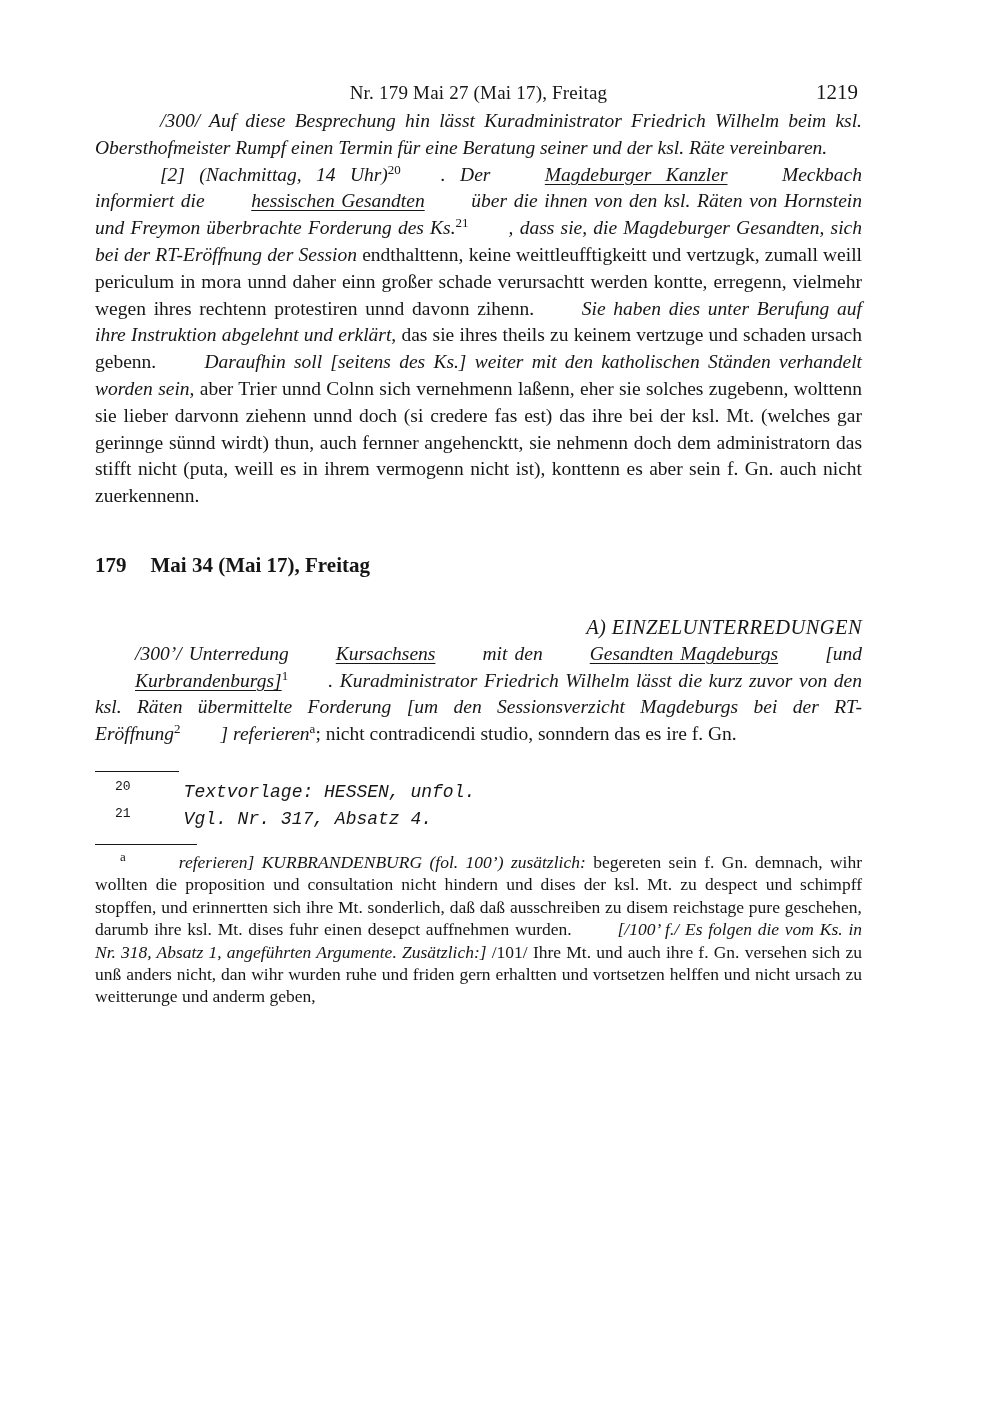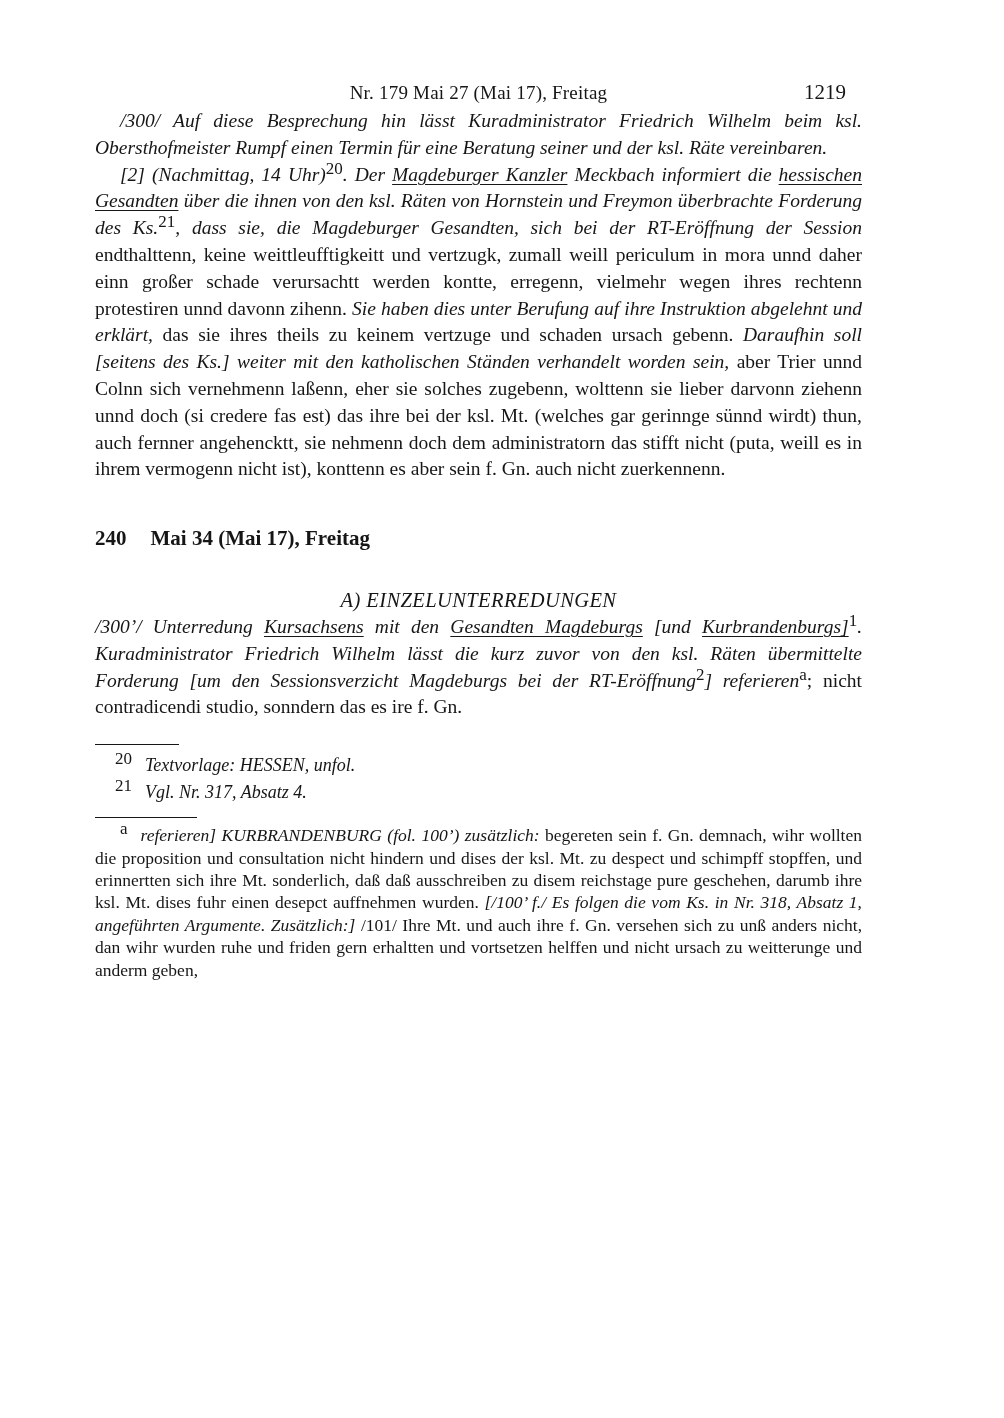--- a/index.html
+++ b/index.html
@@ -11,42 +11,42 @@
   }
   .page{
     position:relative;
     box-sizing:border-box;
     width:1004px;height:1418px;
     padding:82px 142px 40px 95px;
   }
   
   .hdr{position:relative;height:26px;font-size:19px;}
   .hdr .rh{text-align:center;letter-spacing:0.2px;}
-  .hdr .pn{position:absolute;right:16px;top:-2px;font-size:21px;}
+  .hdr .pn{position:absolute;right:4px;top:-2px;font-size:21px;}
   
   .main{font-size:19.5px;line-height:26.8px;text-align:justify;}
   p.para{margin:0;}
   p.indent{text-indent:25px;}
   .mt1{margin-top:14px;}
-  .it{font-style:italic;}
+  .it{font-style:italic;margin-left:40px;}
   .ul{text-decoration:underline;text-underline-offset:3px;text-decoration-thickness:1px;}
-  .sup{font-size:17px;vertical-align:7px;line-height:0;font-style:normal;}
+  .sup{font-size:13px;vertical-align:7px;line-height:0;font-style:normal;}
   
   .entry-h{margin-top:42px;font-weight:bold;font-size:21px;line-height:26px;text-align:left;}
   .entry-h .num{margin-right:24px;}
   
-  .sect-h{margin-top:36px;font-style:italic;font-size:20.5px;letter-spacing:0.4px;text-align:center;}
+  .sect-h{margin-top:36px;font-style:italic;font-size:20.5px;letter-spacing:0.4px;text-align:right;}
   
   .summary{margin:14px 0 0 60px;font-style:italic;}
   .p300{margin-top:19px;}
   
   .fn-rule{border:none;border-top:1.7px solid #161616;margin:0;}
   .fng1{margin-top:23px;}
   .fng1 .fn-rule{width:84px;margin-bottom:7px;}
-  .fng1 .fn{font-size:18px;line-height:27px;padding-left:20px;text-align:left;}
+  .fng1 .fn{font-size:18px;line-height:27px;padding-left:20px;text-align:left;font-family:Liberation Mono, monospace;}
   .fng2{margin-top:11px;}
   .fng2 .fn-rule{width:102px;margin-bottom:6px;}
   .fna{font-size:17.5px;line-height:22.4px;text-align:justify;text-indent:25px;margin:0;}
   .fng3{margin-top:7px;}
   .fng3 .fn-rule{width:84px;margin-bottom:7px;}
   .fng3 .fn{font-size:18px;line-height:28px;padding-left:20px;text-align:left;}
   .fn-num{margin-right:13px;}
   .fn .it, .fna .it{font-style:italic;}
 </style>
 </head>
@@ -57,21 +57,21 @@
   <div class="hdr">
     <div class="rh">Nr. 179 Mai 27 (Mai 17), Freitag</div>
     <div class="pn">1219</div>
   </div>
 
   <div class="main">
     <p class="para indent it mt1"><span class="it">/300/ Auf diese Besprechung hin lässt Kuradministrator Friedrich Wilhelm beim ksl. Obersthofmeister Rumpf einen Termin für eine Beratung seiner und der ksl. Räte vereinbaren.</span></p>
     <p class="para indent"><span class="it">[2] (Nachmittag, 14 Uhr)</span><span class="sup">20</span><span class="it">. Der </span><span class="it ul">Magdeburger Kanzler</span><span class="it"> Meckbach informiert die </span><span class="it ul">hessischen Gesandten</span><span class="it"> über die ihnen von den ksl. Räten von Hornstein und Freymon überbrachte Forderung des Ks.</span><span class="sup">21</span><span class="it">, dass sie, die Magdeburger Gesandten, sich bei der RT-Eröffnung der Session </span><span>endthalttenn, keine weittleufftigkeitt und vertzugk, zumall weill periculum in mora unnd daher einn großer schade verursachtt werden kontte, erregenn, vielmehr wegen ihres rechtenn protestiren unnd davonn zihenn. </span><span class="it">Sie haben dies unter Berufung auf ihre Instruktion abgelehnt und erklärt,</span><span> das sie ihres theils zu keinem vertzuge und schaden ursach gebenn. </span><span class="it">Daraufhin soll [seitens des Ks.] weiter mit den katholischen Ständen verhandelt worden sein,</span><span> aber Trier unnd Colnn sich vernehmenn laßenn, eher sie solches zugebenn, wolttenn sie lieber darvonn ziehenn unnd doch (si credere fas est) das ihre bei der ksl. Mt. (welches gar gerinnge sünnd wirdt) thun, auch fernner angehencktt, sie nehmenn doch dem administratorn das stifft nicht (puta, weill es in ihrem vermogenn nicht ist), konttenn es aber sein f. Gn. auch nicht zuerkennenn.</span></p>
 
     <div class="entry-h">
-      <span class="num">240</span><span>Mai 34 (Mai 17), Freitag</span>
+      <span class="num">179</span><span>Mai 34 (Mai 17), Freitag</span>
     </div>
 
     <div class="sect-h">A) EINZELUNTERREDUNGEN</div>
 
 
     <p class="para p300"><span class="it">/300’/ Unterredung </span><span class="it ul">Kursachsens</span><span class="it"> mit den </span><span class="it ul">Gesandten Magdeburgs</span><span class="it"> [und </span><span class="it ul">Kurbrandenburgs]</span><span class="sup">1</span><span class="it">. Kuradministrator Friedrich Wilhelm lässt die kurz zuvor von den ksl. Räten übermittelte Forderung [um den Sessionsverzicht Magdeburgs bei der RT-Eröffnung</span><span class="sup">2</span><span class="it">] referieren</span><span class="sup">a</span><span>; nicht contradicendi studio, sonndern das es ire f. Gn.</span></p>
   </div>
 
   <div class="fng1">
     <hr class="fn-rule">

